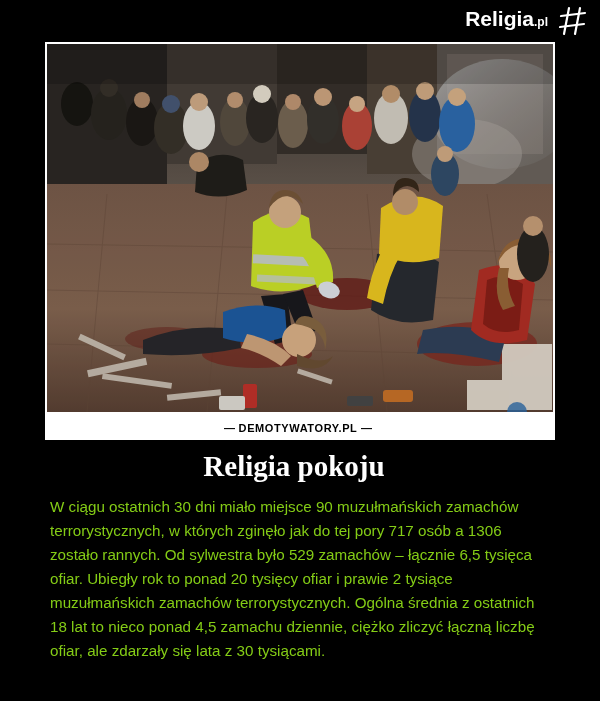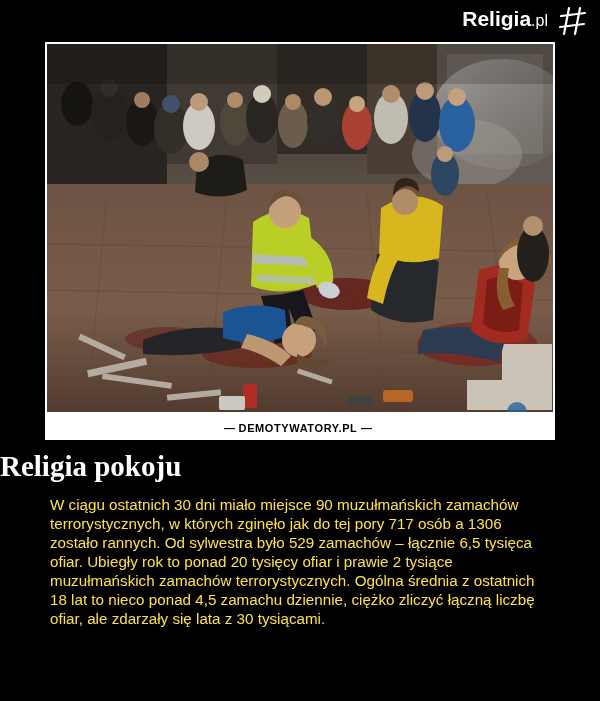--- a/index.html
+++ b/index.html
@@ -32,22 +32,22 @@
     position: absolute;
     right: 52px;
     top: 7px;
     font-size: 21px;
     font-weight: bold;
     letter-spacing: 0px;
     color: #ffffff;
     font-family: "Liberation Sans", sans-serif;
   }
   .brand-text .suffix {
-    font-size: 16px;
-    font-weight: normal;
+    font-size: 12px;
+    font-weight: bold;
     vertical-align: baseline;
   }
   .brand-logo {
     position: absolute;
     right: 12px;
     top: 6px;
     width: 30px;
     height: 30px;
   }
 
@@ -91,34 +91,34 @@
     letter-spacing: 0px;
     font-weight: bold;
   }
 
   
   .title {
     position: absolute;
     left: 0;
     top: 450px;
     width: 588px;
-    text-align: left;
+    text-align: center;
     font-family: "Liberation Serif", serif;
     font-size: 29px;
     font-weight: bold;
     color: #ffffff;
   }
   .body-text {
     position: absolute;
     left: 50px;
     top: 495px;
     width: 500px;
     font-size: 15.2px;
-    line-height: 19px;
-    color: #fde047;
+    line-height: 24px;
+    color: #84cc16;
     text-align: left;
     font-family: "Liberation Sans", sans-serif;
   }
 </style>
 </head>
 <body>
 
 <div class="page">
 
   <div class="brandbar">

